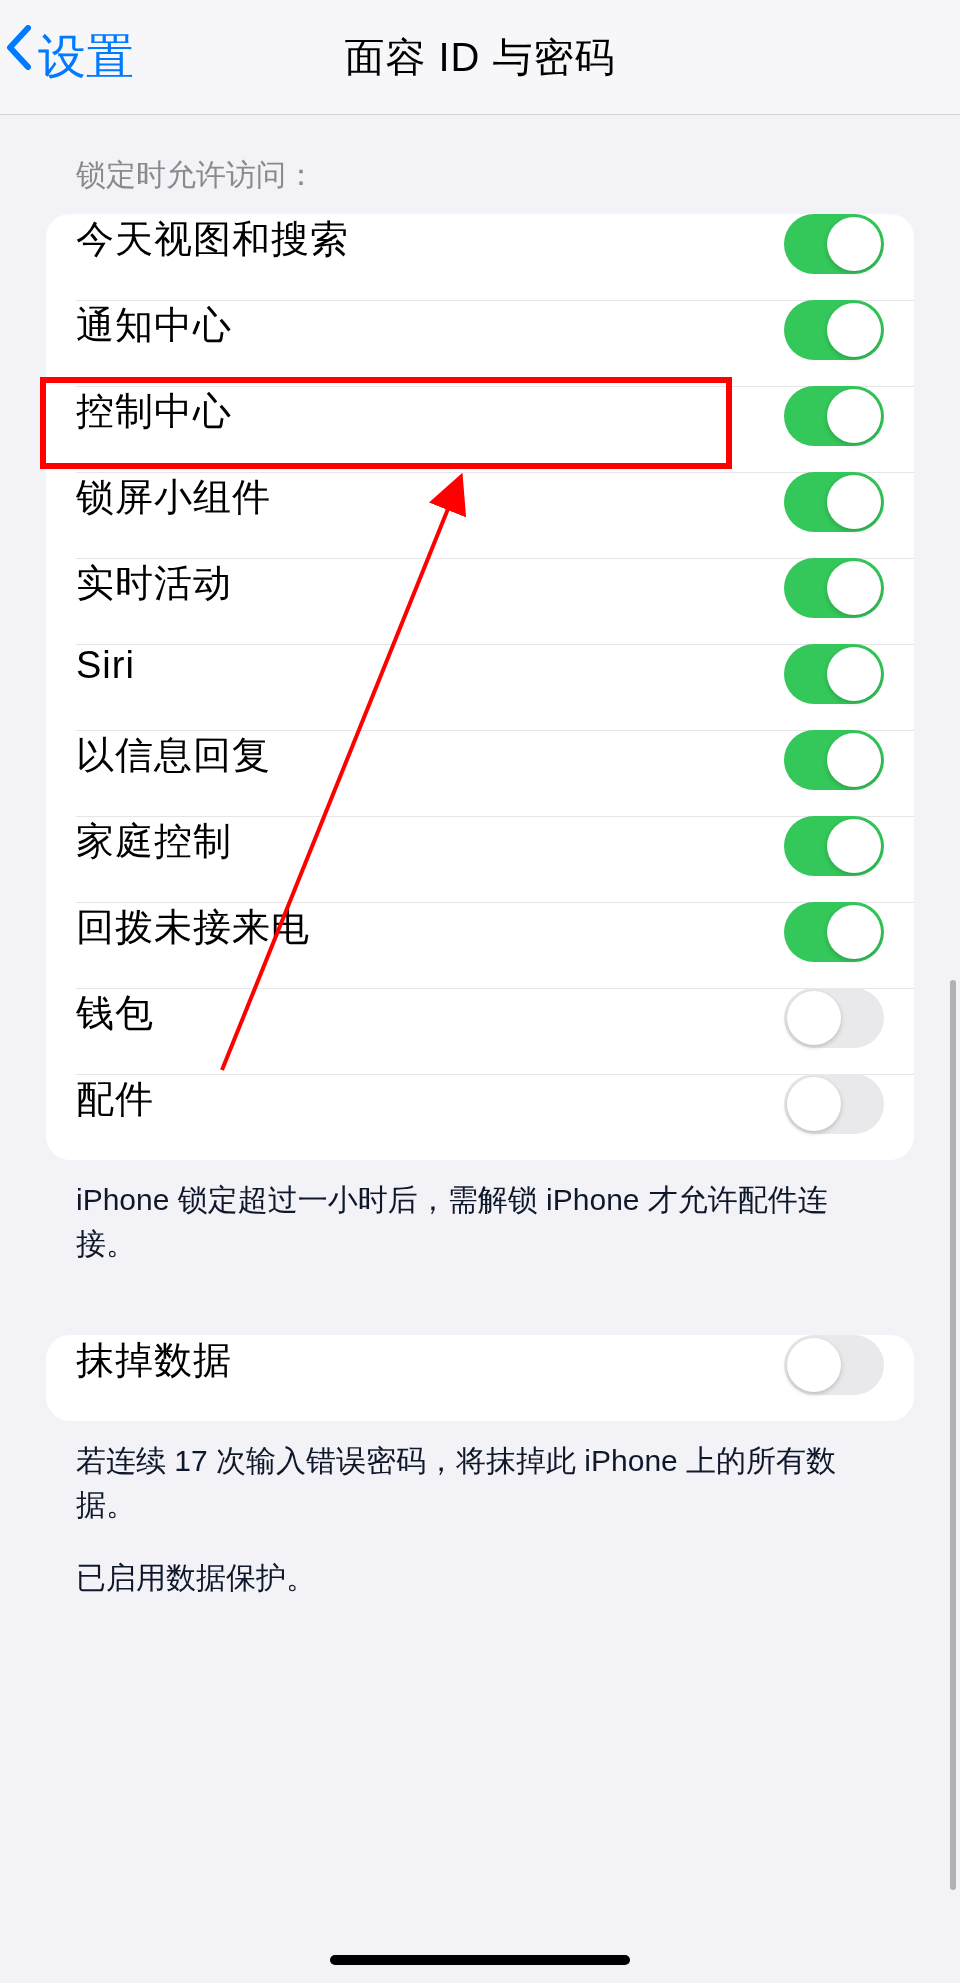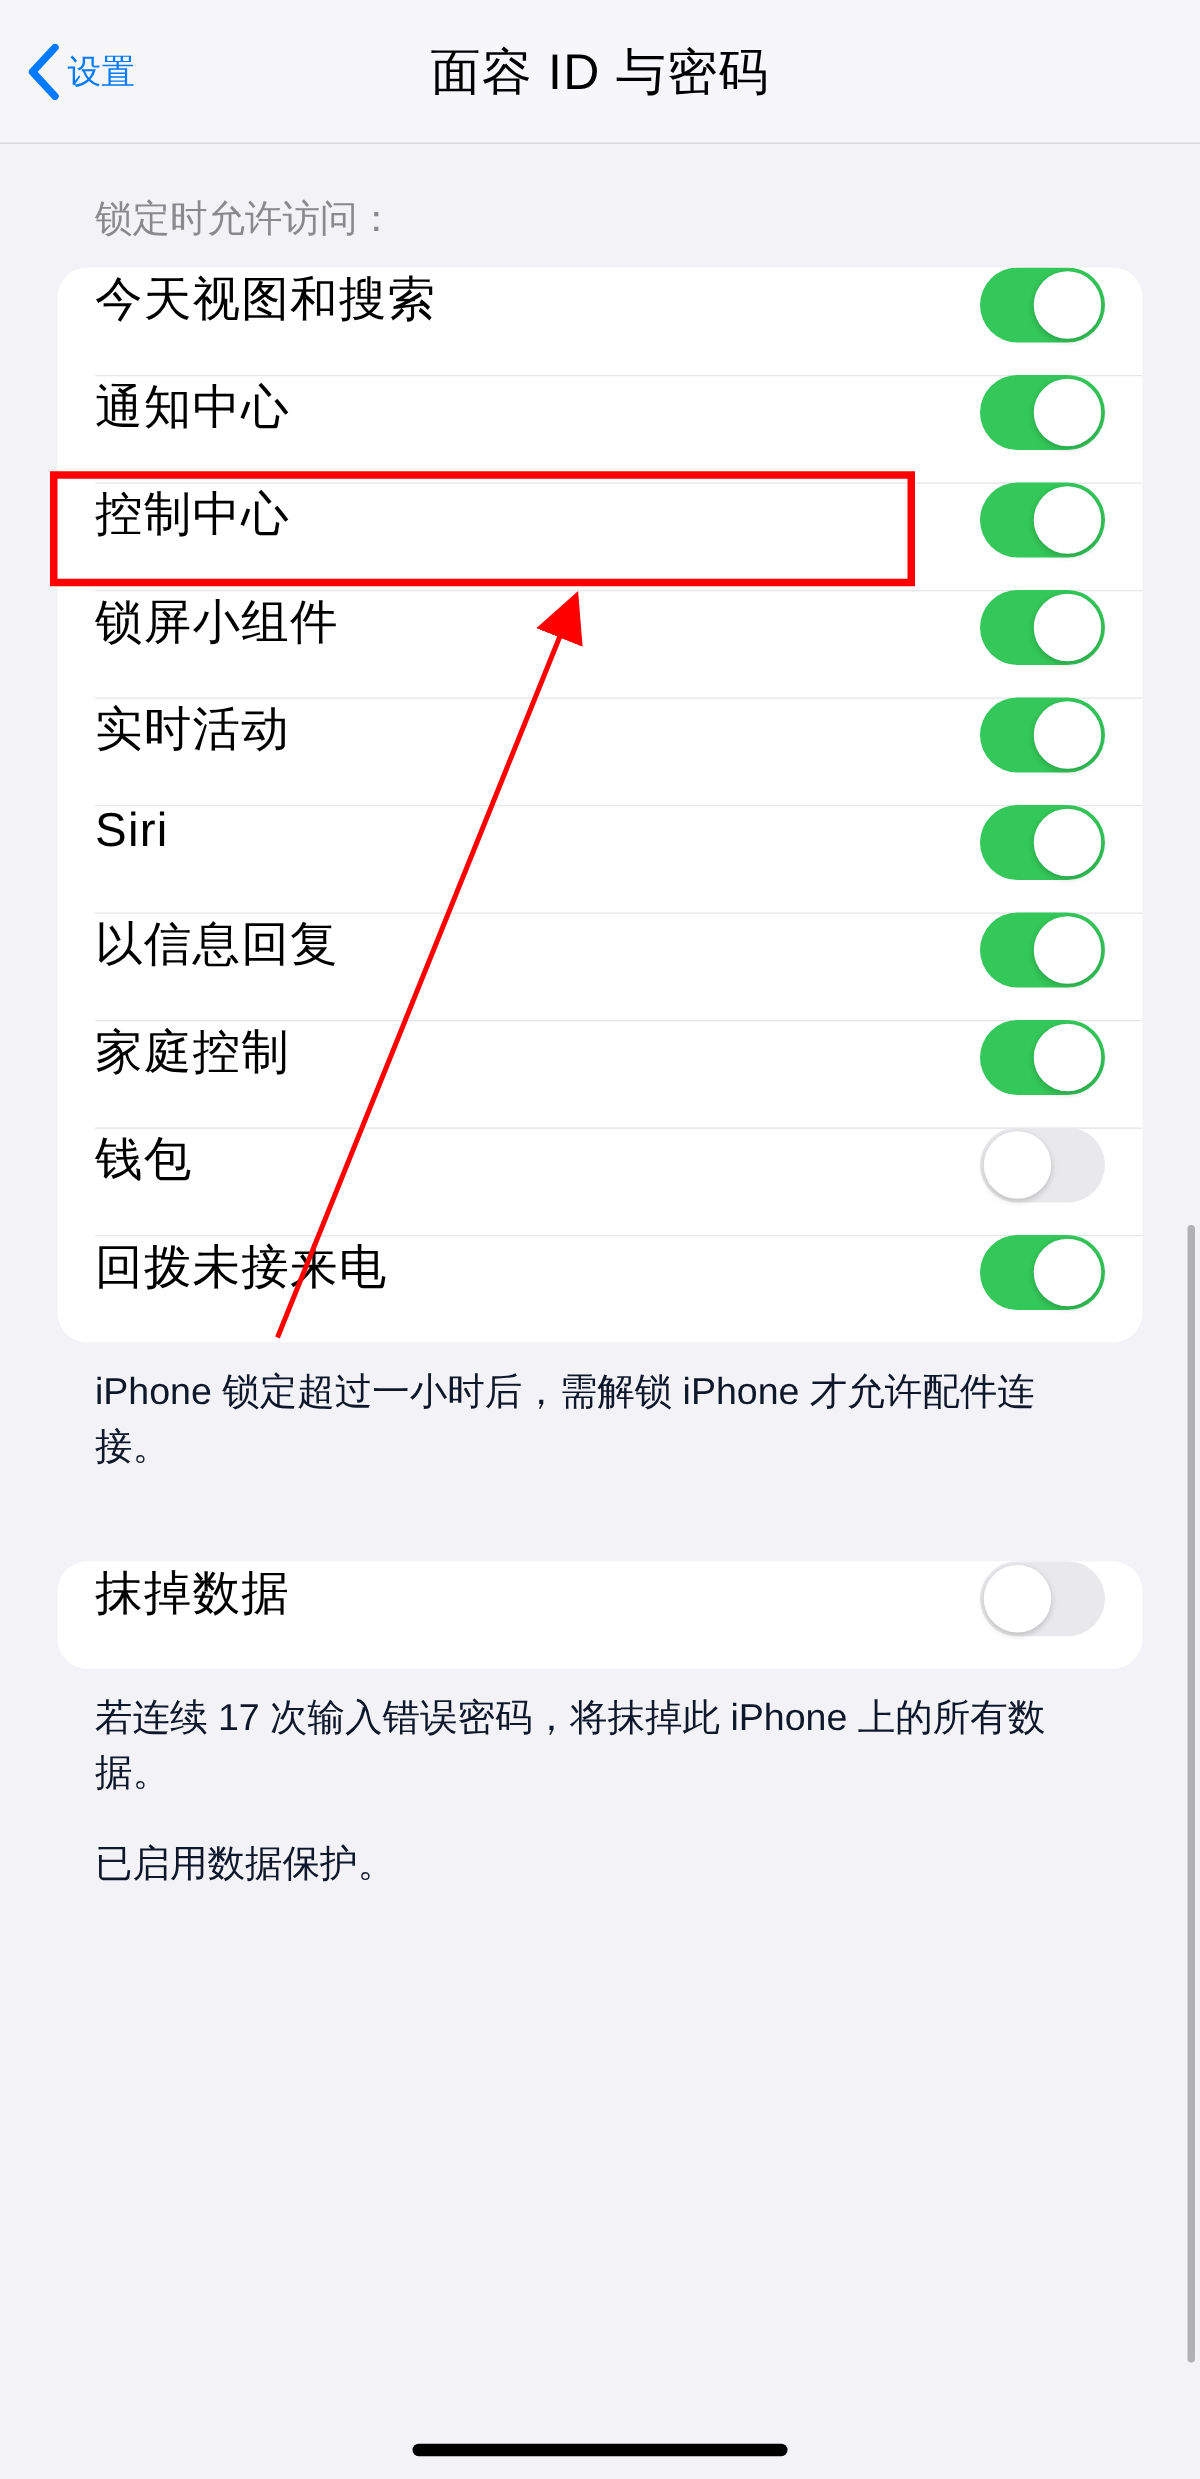--- a/index.html
+++ b/index.html
@@ -14,24 +14,24 @@
     .nav-bar {
       height: 115px;
       background: #f7f7f9;
       border-bottom: 1px solid #d1d1d6;
       display: flex;
       align-items: center;
       position: relative;
     }
     .back-btn {
       display: flex;
-      align-items: center;
-      padding-left: 20px;
+      align-items: flex-start;
+      padding-left: 4px;
       color: #007aff;
-      font-size: 27px;
+      font-size: 48px;
     }
     .back-chevron {
       width: 30px;
       height: 45px;
       margin-right: 4px;
     }
     .nav-title {
       position: absolute;
       left: 50%;
       transform: translateX(-50%);
@@ -189,28 +189,34 @@
           <div class="knob"></div>
         </div>
     </div>
     <div class="row">
       <span class="row-label">家庭控制</span>
       <div class="switch on">
           <div class="knob"></div>
         </div>
     </div>
     <div class="row">
+      <span class="row-label">回拨未接来电</span>
+      <div class="switch on">
+          <div class="knob"></div>
+        </div>
+    </div>
+    <div class="row">
       <span class="row-label">钱包</span>
       <div class="switch off">
           <div class="knob"></div>
         </div>
     </div>
     <div class="row">
-      <span class="row-label">回拨未接来电</span>
-      <div class="switch on">
+      <span class="row-label">配件</span>
+      <div class="switch off">
           <div class="knob"></div>
         </div>
     </div>
   </div>
   <div class="section-footer">iPhone 锁定超过一小时后，需解锁 iPhone 才允许配件连接。</div>
 
   <div class="spacer"></div>
 
   <div class="group">
     <div class="row">

